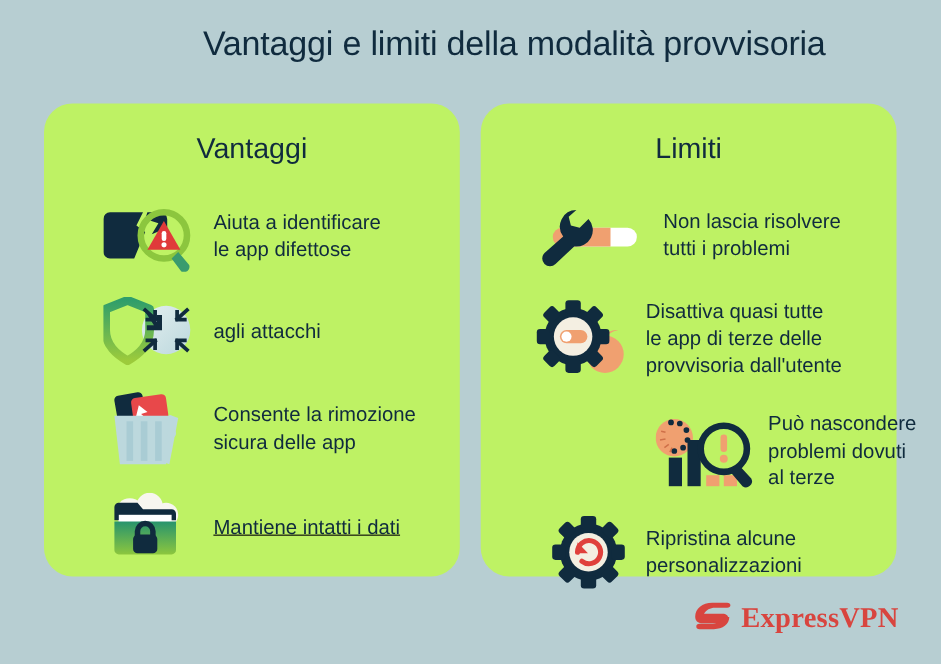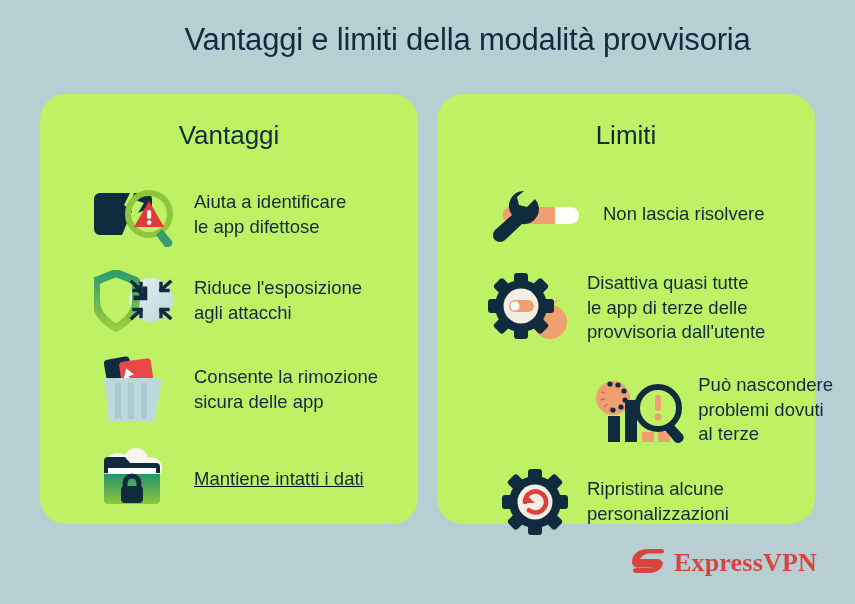--- a/index.html
+++ b/index.html
@@ -166,21 +166,20 @@
               <path d="M76 12 L67 20"></path>
                 <path d="M67 13.5 L67 20.5 L74 20.5"></path>
               <path d="M38 48 L47 40"></path>
                 <path d="M40 39.5 L47 39.5 L47 46.5"></path>
               <path d="M76 48 L67 40"></path>
                 <path d="M74 39.5 L67 39.5 L67 46.5"></path>
             </g>
           </svg>
         </div>
         <div class="item-text">
-          <div>Riduce l'esposizione</div>
           <div>agli attacchi</div>
         </div>
       </div>
 
       <div class="item item-3">
         <div class="item-icon">
           <svg width="96" height="68" viewBox="0 0 96 68">
             <rect x="11" y="2" width="26" height="22" rx="4" fill="#102b3e" transform="rotate(-10 24 13)"></rect>
             <rect x="26" y="4" width="32" height="23" rx="4" fill="#e8484a" transform="rotate(-8 42 15)"></rect>
             <path d="M33 12 l7 7 l-6 1 l5 6 l-4 2 l-5 -6 l-3 5 z" fill="#ffffff" transform="rotate(-8 36 18)"></path>
@@ -239,20 +238,21 @@
         <div class="item-icon">
           <svg width="96" height="58" viewBox="0 0 96 58">
             <rect x="24" y="22" width="68" height="17" rx="8.5" fill="#ffffff"></rect>
             <path d="M24 22 h44 v17 h-44 z" fill="#f0a070"></path>
             <path d="M24 22 h8 v17 h-8 a8.5 8.5 0 0 1 0 -17 z" fill="#f0a070"></path>
             <path d="M37 6 a15 15 0 0 0 -12 24 L8 45 a7 7 0 0 0 10 10 L35 39 a15 15 0 0 0 13 -25 l-8 8 l-8 -2 l-2 -8 z" fill="#102b3e"></path>
           </svg>
         </div>
         <div class="item-text">
           <div>Non lascia risolvere</div>
+          <div>tutti i problemi</div>
         </div>
       </div>
 
       <div class="item item-2">
         <div class="item-icon">
           <svg width="96" height="72" viewBox="0 0 96 72">
             <circle cx="63" cy="50" r="17" fill="#f0a070"></circle>
             <path d="M62 34 a14 14 0 0 1 13 -6 a16 16 0 0 0 -12 9 z" fill="#f0a070"></path>
             <path d="M45 33 a2 2 0 0 1 2 -2 h4 v-4 a2 2 0 0 1 2 -2 h2 z" fill="#f0a070"></path>
             <g fill="#102b3e">

